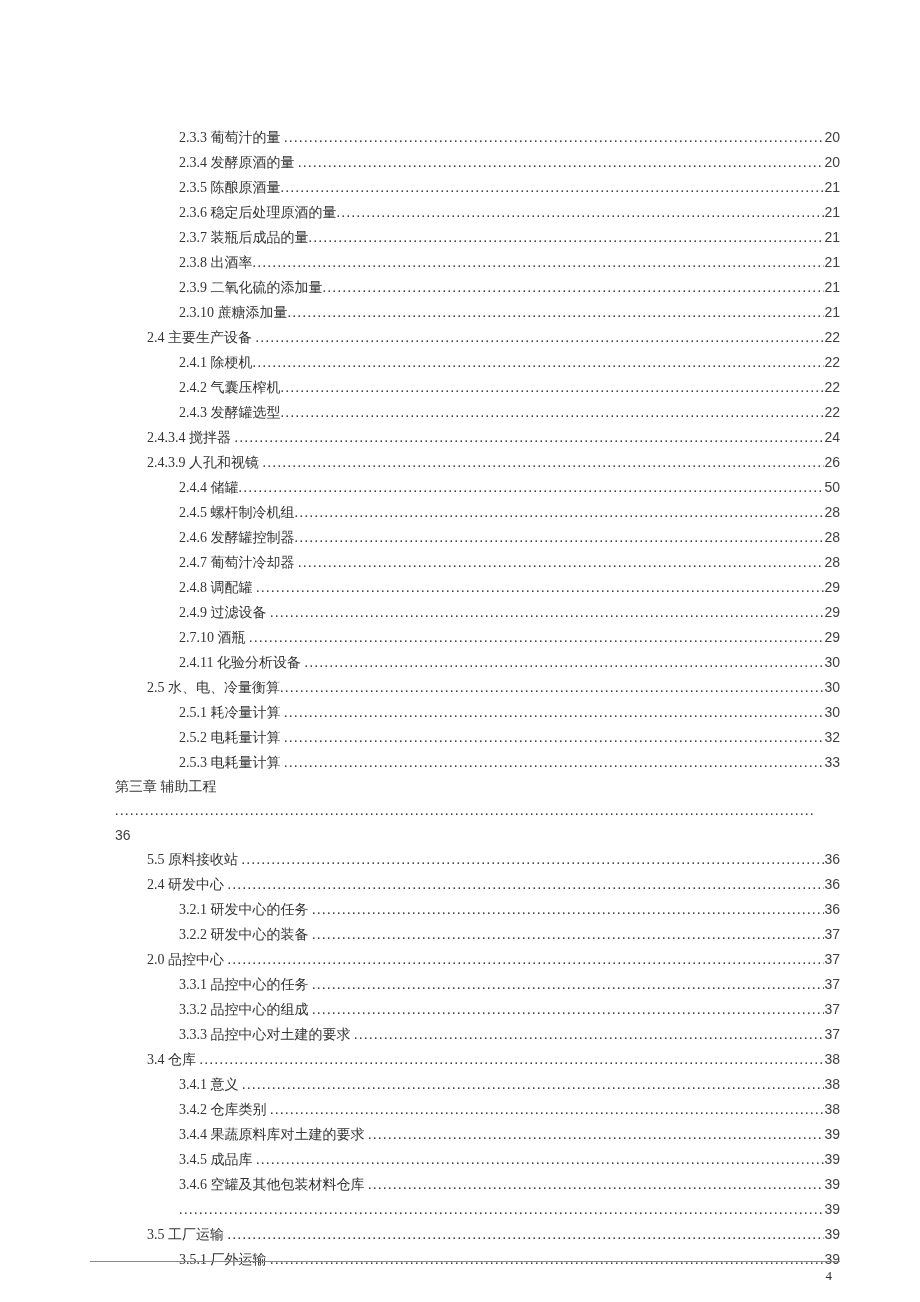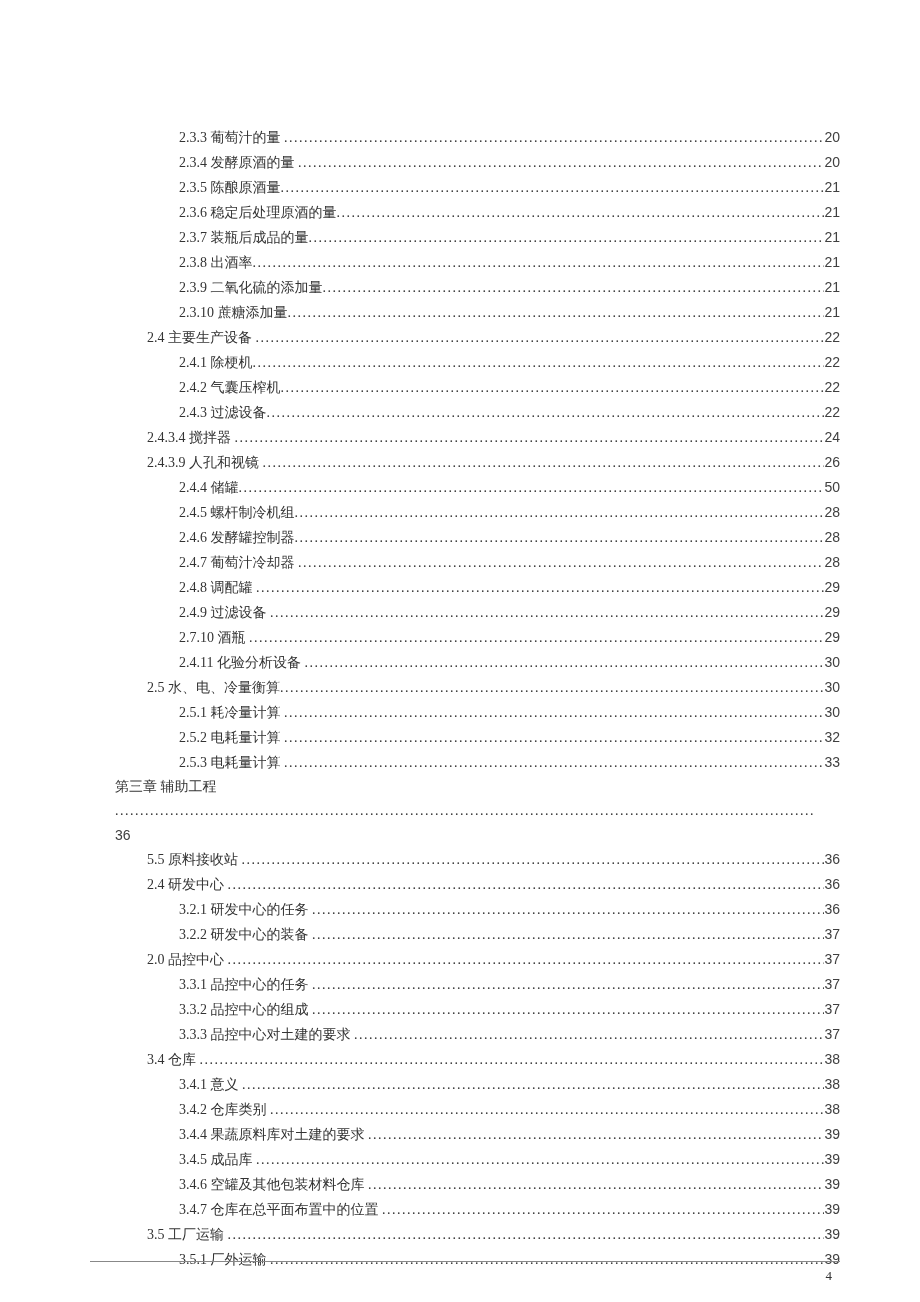--- a/index.html
+++ b/index.html
@@ -114,21 +114,21 @@
         <span class="label">2.4.1 除梗机</span>
         <span class="dots">............................................................................................................................................</span>
         <span class="pg">22</span>
       </div>
       <div class="toc-line indent-2">
         <span class="label">2.4.2 气囊压榨机</span>
         <span class="dots">............................................................................................................................................</span>
         <span class="pg">22</span>
       </div>
       <div class="toc-line indent-2">
-        <span class="label">2.4.3 过滤设备</span>
+        <span class="label">2.4.3 发酵罐选型</span>
         <span class="dots">............................................................................................................................................</span>
         <span class="pg">22</span>
       </div>
       <div class="toc-line indent-2b">
         <span class="label">2.4.3.4 搅拌器 </span>
         <span class="dots">............................................................................................................................................</span>
         <span class="pg">24</span>
       </div>
       <div class="toc-line indent-2b">
         <span class="label">2.4.3.9 人孔和视镜 </span>
@@ -264,21 +264,20 @@
         <span class="label">3.4.5 成品库 </span>
         <span class="dots">............................................................................................................................................</span>
         <span class="pg">39</span>
       </div>
       <div class="toc-line indent-2">
         <span class="label">3.4.6 空罐及其他包装材料仓库 </span>
         <span class="dots">............................................................................................................................................</span>
         <span class="pg">39</span>
       </div>
       <div class="toc-line indent-2">
-        <span class="label">3.4.7 仓库在总平面布置中的位置 </span>
         <span class="dots">............................................................................................................................................</span>
         <span class="pg">39</span>
       </div>
       <div class="toc-line indent-1">
         <span class="label">3.5 工厂运输 </span>
         <span class="dots">............................................................................................................................................</span>
         <span class="pg">39</span>
       </div>
       <div class="toc-line indent-2">
         <span class="label">3.5.1 厂外运输 </span>

